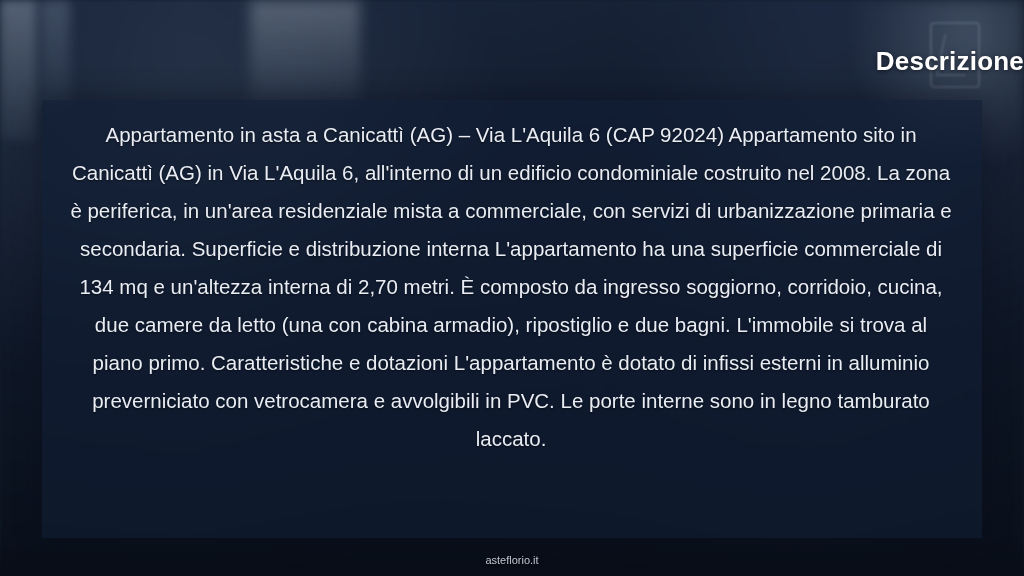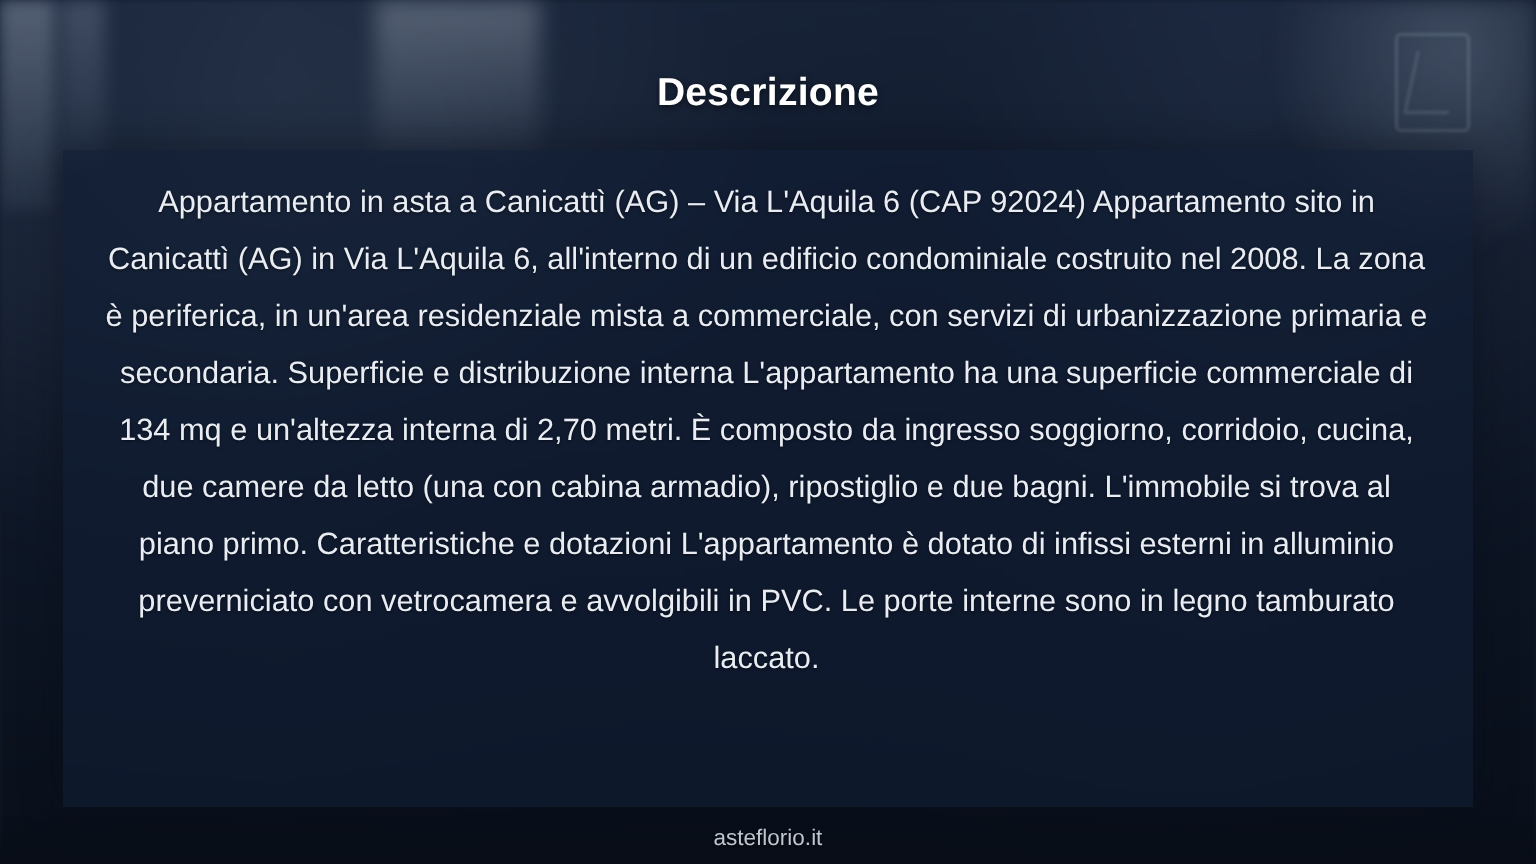--- a/index.html
+++ b/index.html
@@ -79,21 +79,21 @@
     border-left: 2px solid rgba(200,212,228,0.16);
     border-bottom: 2px solid rgba(200,212,228,0.16);
     transform: skewX(-12deg);
   }
 
   
   .title {
     position: absolute;
     left: 0; right: 0;
     top: 46px;
-    text-align: center;
+    text-align: right;
     color: #ffffff;
     font-size: 26px;
     font-weight: bold;
     letter-spacing: 0.2px;
     text-shadow: 0 1px 4px rgba(0,0,0,0.55);
   }
 
   
   .panel {
     position: absolute;
@@ -116,21 +116,21 @@
 
   
   .footer {
     position: absolute;
     left: 0; right: 0;
     bottom: 8px;
     text-align: center;
   }
   .footer-text {
     color: #cfd6e0;
-    font-size: 15px;
+    font-size: 11px;
     opacity: 0.92;
     text-shadow: 0 1px 2px rgba(0,0,0,0.6);
   }
   .footer-strip {
     position: absolute;
     left: 0; right: 0;
     bottom: 0;
     height: 36px;
     background: linear-gradient(180deg, rgba(9,15,26,0.0), rgba(7,12,21,0.85));
     pointer-events: none;

